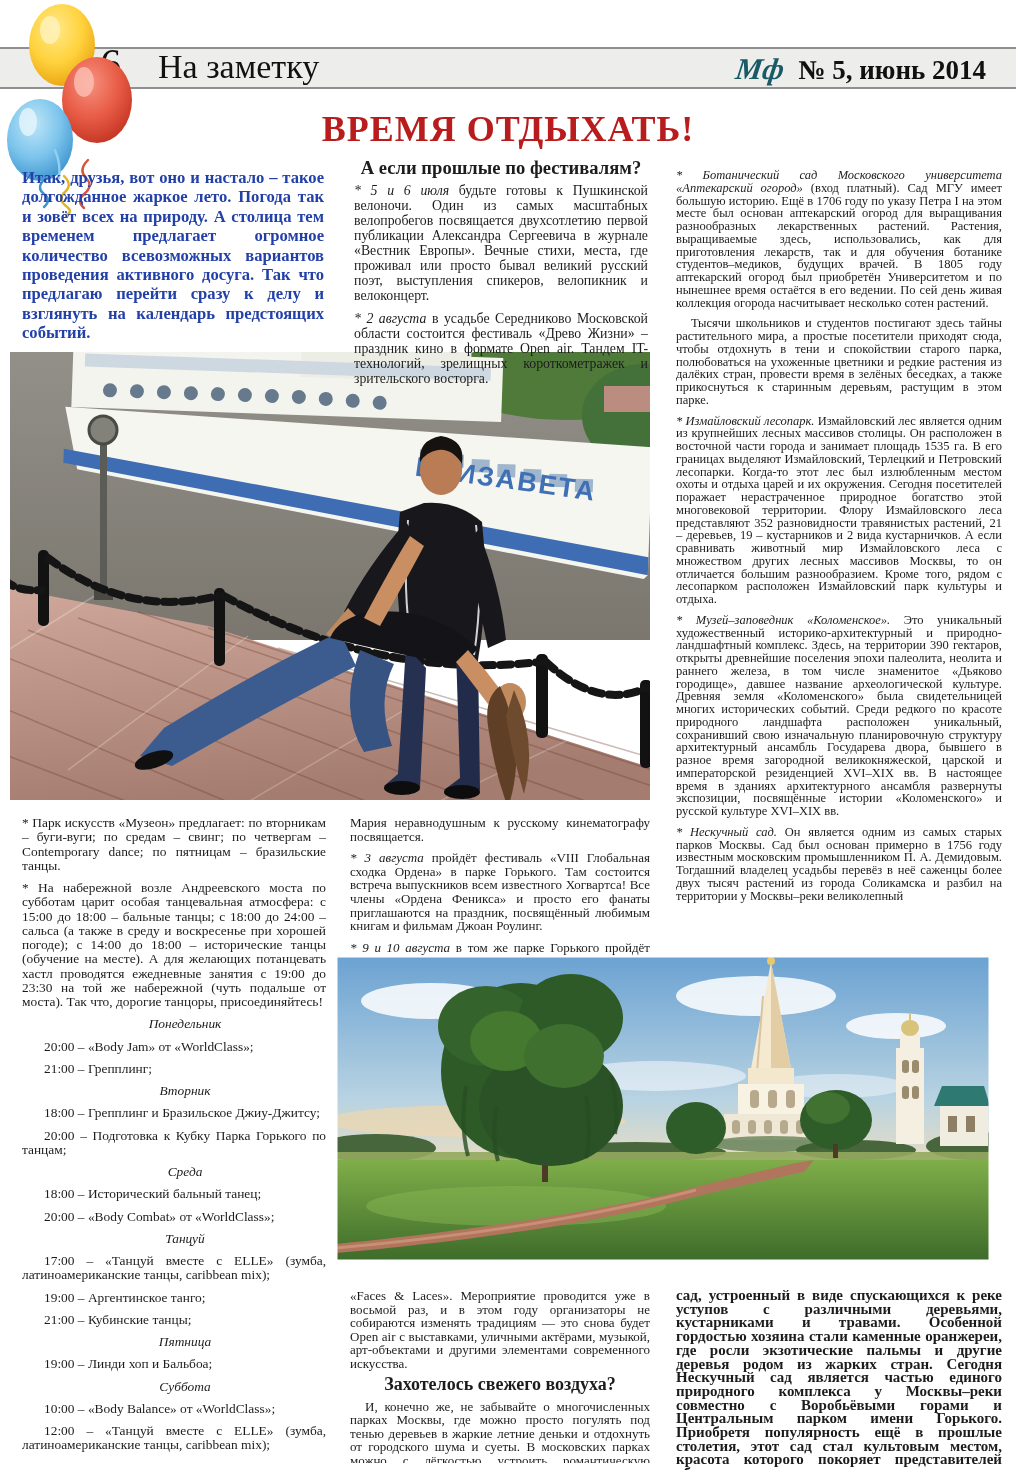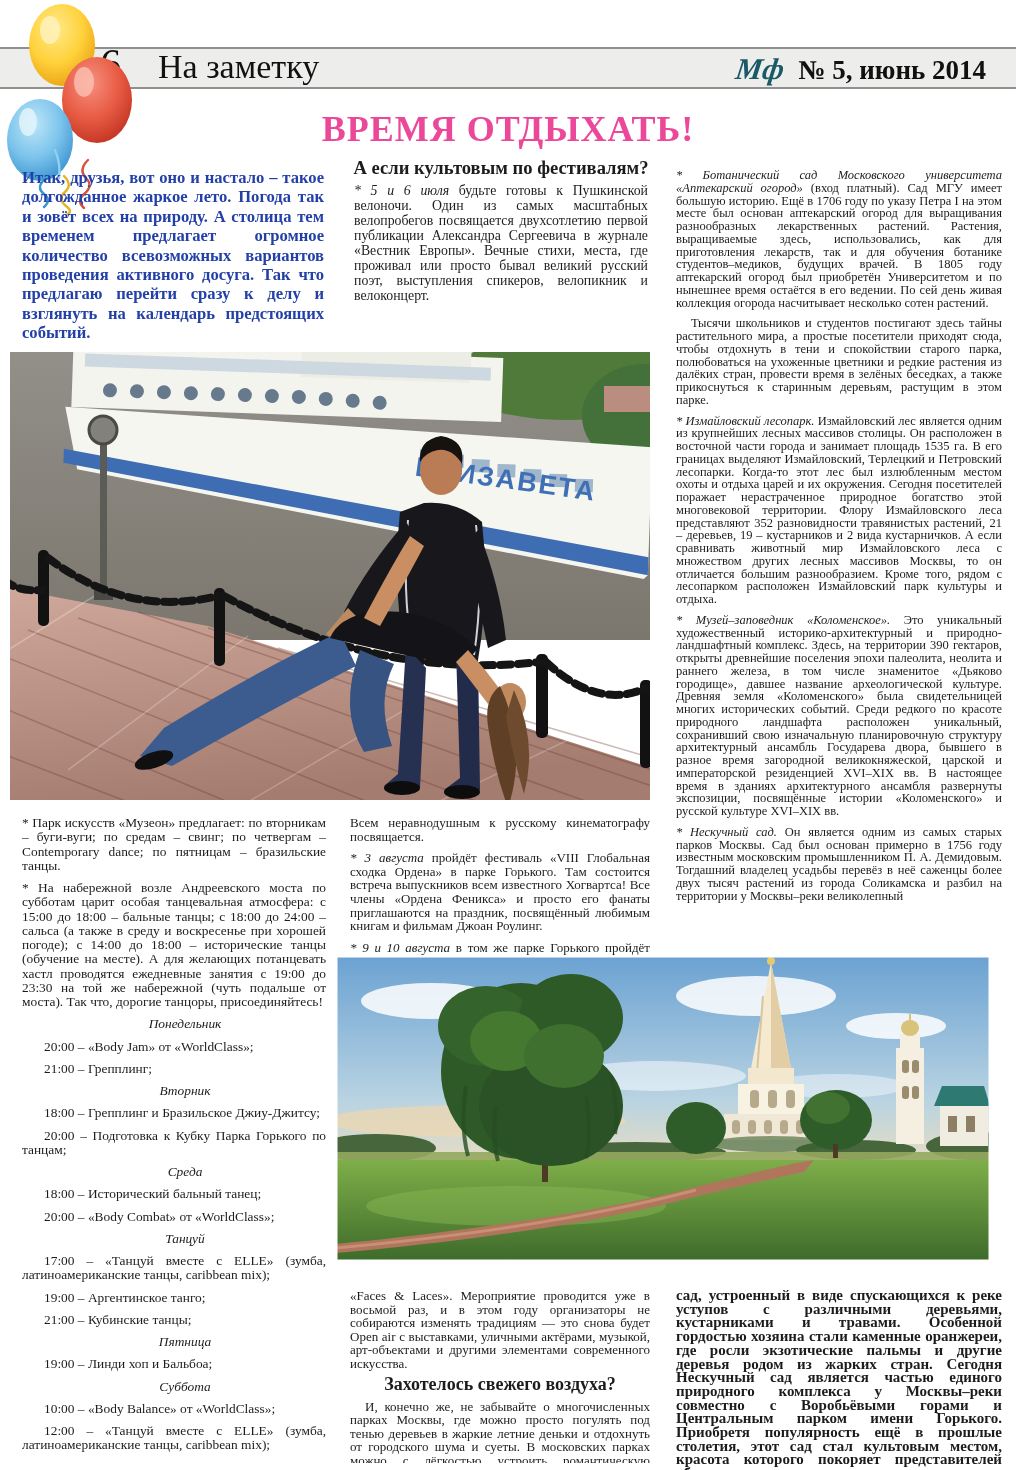--- a/index.html
+++ b/index.html
@@ -7,21 +7,21 @@
         font-family:"Liberation Serif","DejaVu Serif",serif;color:#1c1c1c;border-radius:9px;}
   
   .band{position:absolute;left:0;top:47px;width:1016px;height:42px;background:#ededeb;
         border-top:2px solid #8f8f8f;border-bottom:2px solid #8f8f8f;box-sizing:border-box;}
   .pagenum{position:absolute;left:100px;top:40px;font-size:42px;font-weight:400;color:#111;}
   .section-title{position:absolute;left:158px;top:48px;font-size:34px;color:#111;}
   .issue-wrap{position:absolute;right:30px;top:52px;font-size:27px;font-weight:bold;color:#111;}
   .logo{display:inline-block;font-style:italic;font-weight:bold;font-size:30px;color:#1a5a66;
         transform:skewX(-8deg);margin-right:14px;}
   .main-title{position:absolute;left:0;top:108px;width:1016px;text-align:center;
-        font-size:36px;font-weight:bold;color:#ec4899;letter-spacing:1px;}
+        font-size:36px;font-weight:bold;color:#b91c1c;letter-spacing:1px;}
   
   .blk{position:absolute;text-align:justify;}
   .blk p{margin:8px;}
   #left-top{left:14px;top:160px;width:318px;}
   .intro{font-weight:bold;color:#2340A8;font-size:16.6px;line-height:19.4px;}
   .h-sub{font-weight:bold;font-size:18.6px;text-align:center;margin:5px 0 2px 0 !important;}
   .dance-intro{font-size:14px;line-height:15.9px;text-indent:14px;}
   #left-bottom{left:14px;top:808px;width:320px;height:652px;font-size:13.4px;line-height:14.25px;overflow:hidden;}
   #middle-top{left:346px;top:160px;width:310px;font-size:13.8px;line-height:15px;}
   #middle-mid{left:342px;top:808px;width:316px;font-size:13px;line-height:13.6px;}
@@ -238,26 +238,27 @@
       <p class="sched-item">15:00 – Кубинские танцы;</p>
       <p class="sched-item">17:00 – Подготовка к Кубку Парка Горького по танцам;</p>
       <p class="sched-item">19:00 – Аргентинское танго;</p>
       <p class="sched-day">Воскресенье</p>
       <p class="sched-item">12:00 – «Танцуй вместе с ELLE» (зумба, латиноамериканские танцы, caribbean mix);</p>
       <p class="sched-item">17:00 – Рок-н-ролл, Буги-вуги.</p>
     </div>
   </div>
 
   <div id="middle-top" class="blk">
-    <p class="h-sub" style="margin-top:0 !important">А если культовым по фестивалям?</p>
+    <p class="h-sub" style="margin-top:0 !important">А если прошлые по фестивалям?</p>
     <p><span class="lead">* 5 и 6 июля</span><span> будьте готовы к Пушкинской велоночи. Один из самых масштабных велопробегов посвящается двухсотлетию первой публикации Александра Сергеевича в журнале «Вестник Европы». Вечные стихи, места, где проживал или просто бывал великий русский поэт, выступления спикеров, велопикник и велоконцерт.</span></p>
+    <p><span class="lead">* 2 августа</span><span> в усадьбе Середниково Московской области состоится фестиваль «Древо Жизни» – праздник кино в формате Open air. Тандем IT-технологий, зрелищных короткометражек и зрительского восторга.</span></p>
   </div>
 
   <div id="middle-mid" class="blk">
-    <p>Всем неравнодушным к русскому кинематографу посвящается.</p>
+    <p>Мария неравнодушным к русскому кинематографу посвящается.</p>
     <p><span class="lead">* 3 августа</span><span> пройдёт фестиваль «VIII Глобальная сходка Ордена» в парке Горького. Там состоится встреча выпускников всем известного Хогвартса! Все члены «Ордена Феникса» и просто его фанаты приглашаются на праздник, посвящённый любимым книгам и фильмам Джоан Роулинг.</span></p>
     <p><span class="lead">* 9 и 10 августа</span><span> в том же парке Горького пройдёт интерактивный фестиваль уличного искусства, моды и субкультур</span></p>
   </div>
 
   <div id="photo2" class="photo">
     <svg viewBox="0 0 654 305" width="654" height="305" preserveAspectRatio="none">
       <defs>
         <linearGradient id="sky2" x1="0" y1="0" x2="0" y2="1">
             <stop offset="0%" stop-color="#6ba2d2"></stop>
             <stop offset="70%" stop-color="#b8d3e2"></stop>

